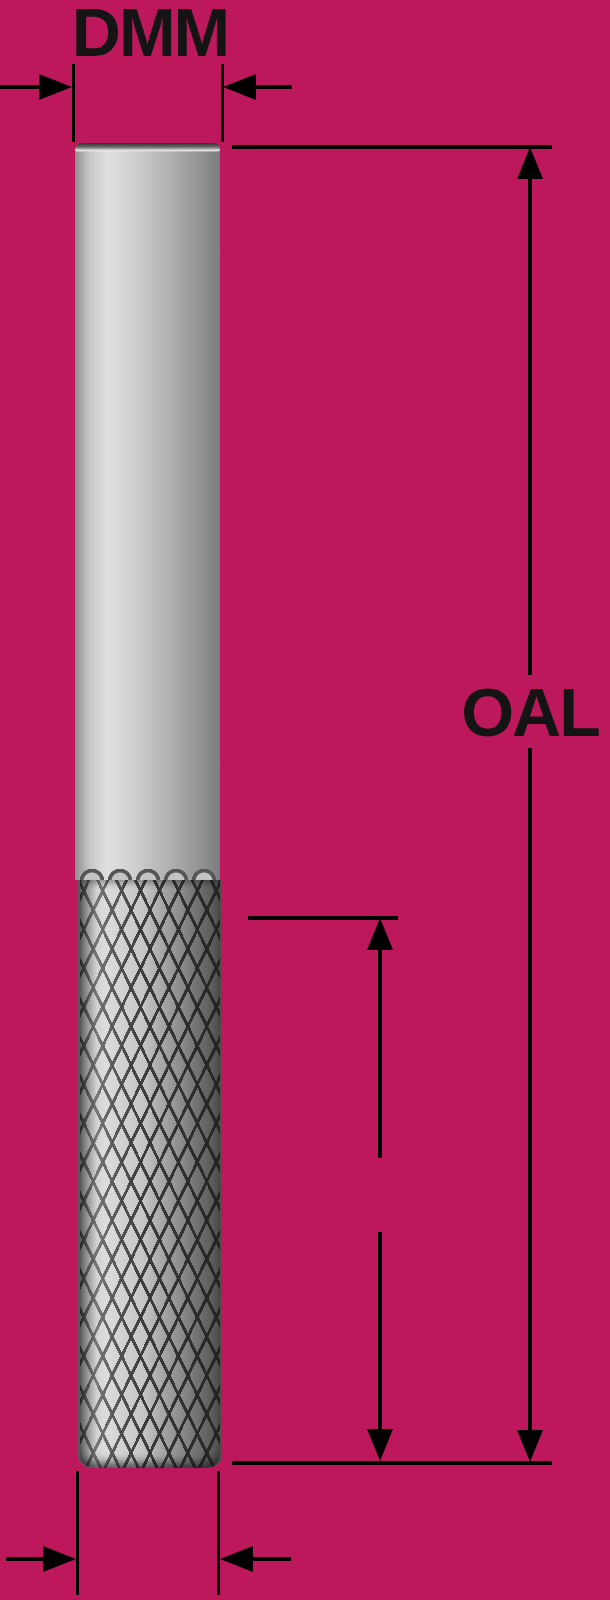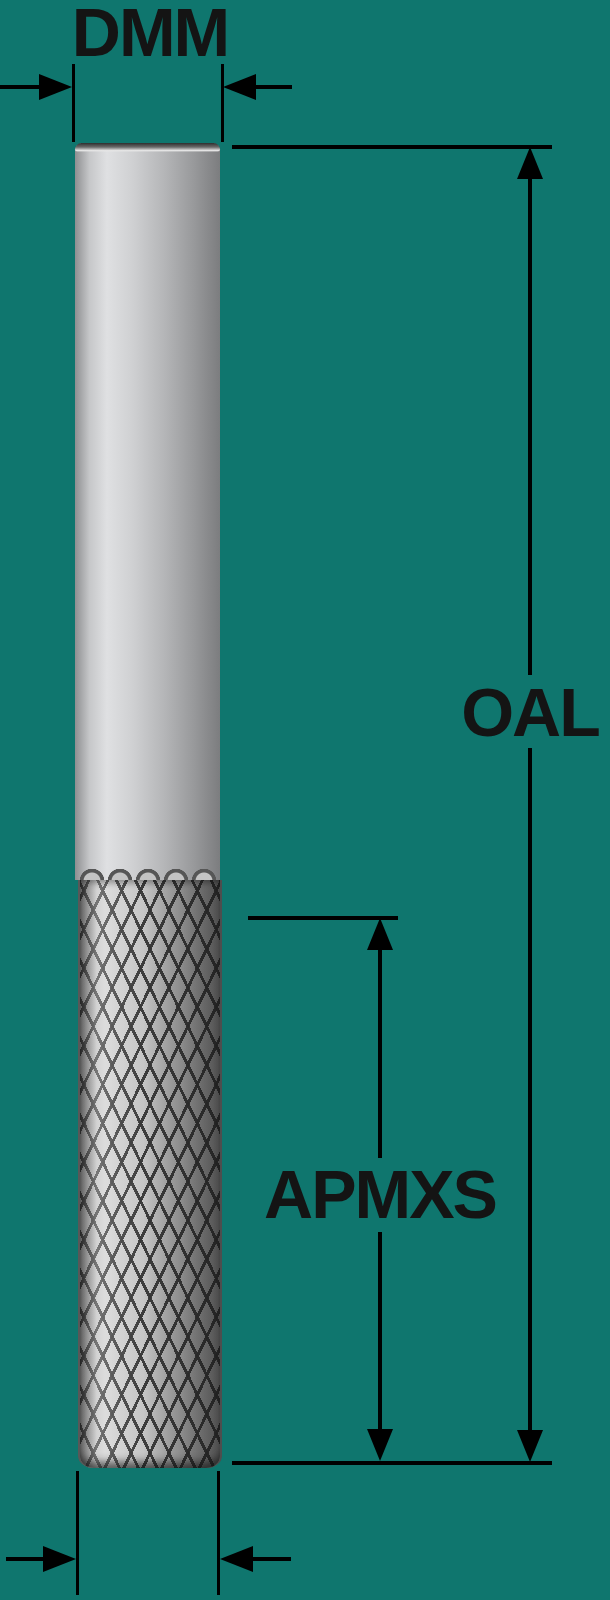--- a/index.html
+++ b/index.html
@@ -1,17 +1,17 @@
 <!DOCTYPE html>
 <html><head>
 <meta charset="utf-8">
 <style>
   html,body{margin:0;padding:0;background:#fff;}
   .canvas{
-    position:relative;width:610px;height:1600px;background:#0f766e;
+    position:relative;width:610px;height:1600px;background:#be185d;
     font-family:"Liberation Sans",sans-serif;overflow:hidden;
   }
   .line{position:absolute;background:#000;}
   .dim-label{
     position:absolute;font-weight:bold;font-size:68px;line-height:1;
     color:#141414;text-align:center;letter-spacing:-2px;
     font-family:"Liberation Sans",sans-serif;
   }
   .arrow{position:absolute;width:0;height:0;}
   .ah-right{border-top:13px solid transparent;border-bottom:13px solid transparent;border-left:33px solid #000;}
@@ -71,21 +71,20 @@
   <div class="line" style="left:232px;top:1461px;width:320px;height:4px;"></div>
   <div class="arrow ah-up" style="left:517px;top:147px;"></div>
   <div class="line" style="left:528px;top:175px;width:4px;height:500px;"></div>
   <div class="dim-label" style="left:448px;top:678px;width:164px;">OAL</div>
   <div class="line" style="left:528px;top:748px;width:4px;height:684px;"></div>
   <div class="arrow ah-down" style="left:517px;top:1430px;"></div>
 
   <div class="line" style="left:248px;top:916px;width:150px;height:4px;"></div>
   <div class="arrow ah-up" style="left:367px;top:918px;"></div>
   <div class="line" style="left:378px;top:946px;width:4px;height:212px;"></div>
-  <div class="dim-label" style="left:246px;top:1160px;width:268px;">APMXS</div>
   <div class="line" style="left:378px;top:1232px;width:4px;height:200px;"></div>
   <div class="arrow ah-down" style="left:367px;top:1429px;"></div>
 
   <div class="line" style="left:76px;top:1471px;width:3px;height:124px;"></div>
   <div class="line" style="left:217px;top:1471px;width:3px;height:124px;"></div>
   <div class="line" style="left:6px;top:1557px;width:39px;height:4px;"></div>
   <div class="arrow ah-right" style="left:43px;top:1546px;"></div>
   <div class="arrow ah-left" style="left:220px;top:1546px;"></div>
   <div class="line" style="left:253px;top:1557px;width:38px;height:4px;"></div>
 

